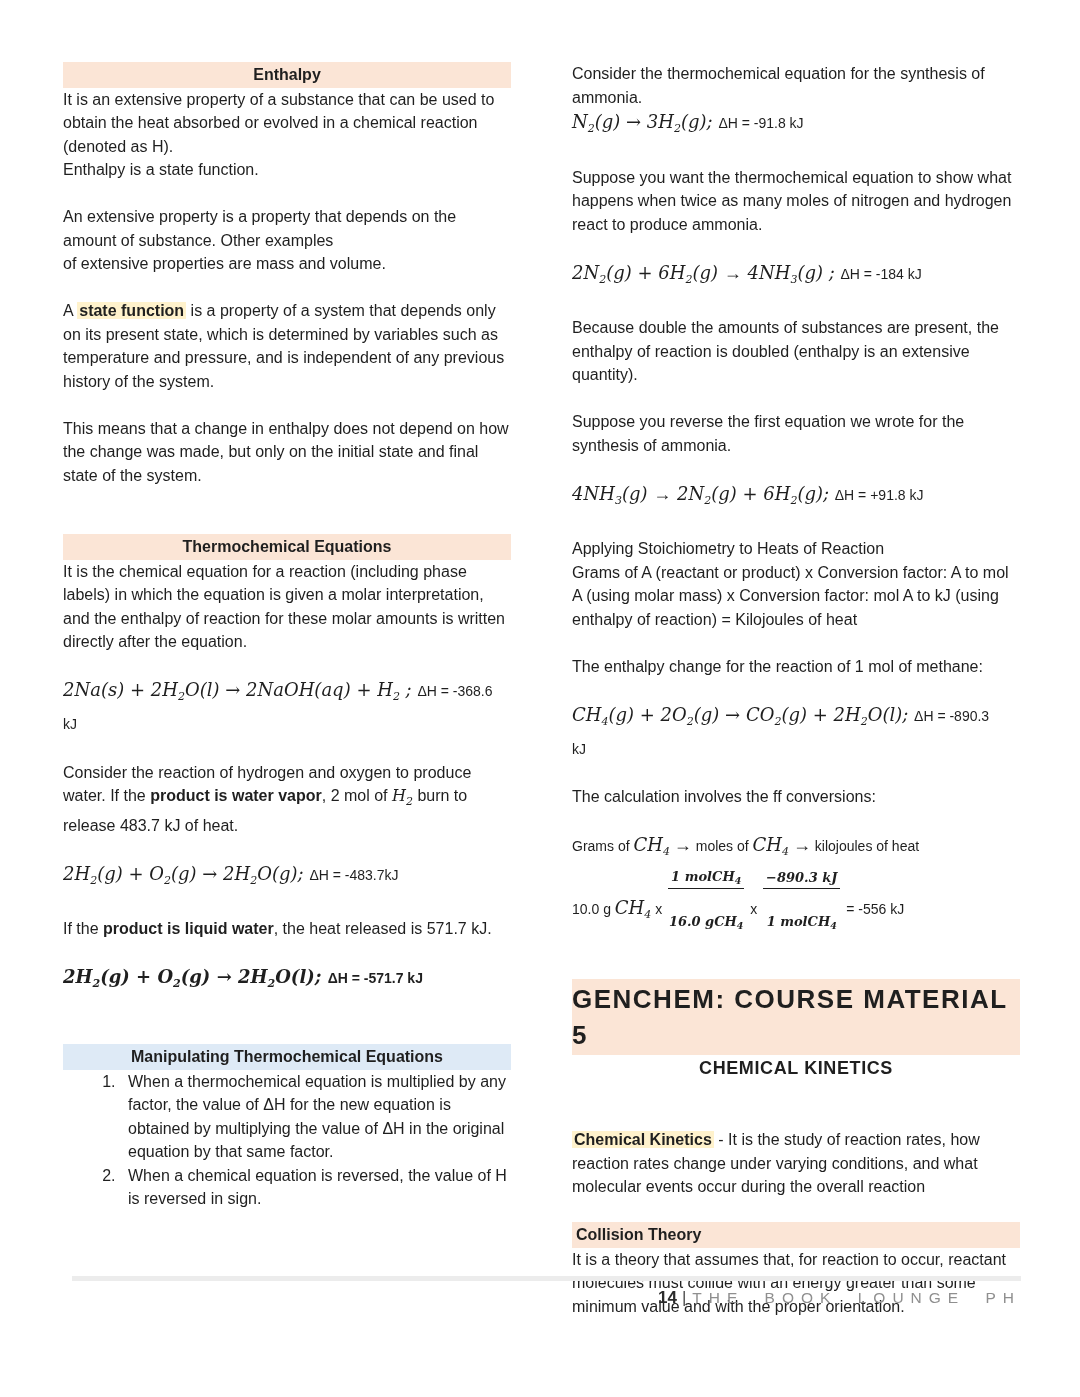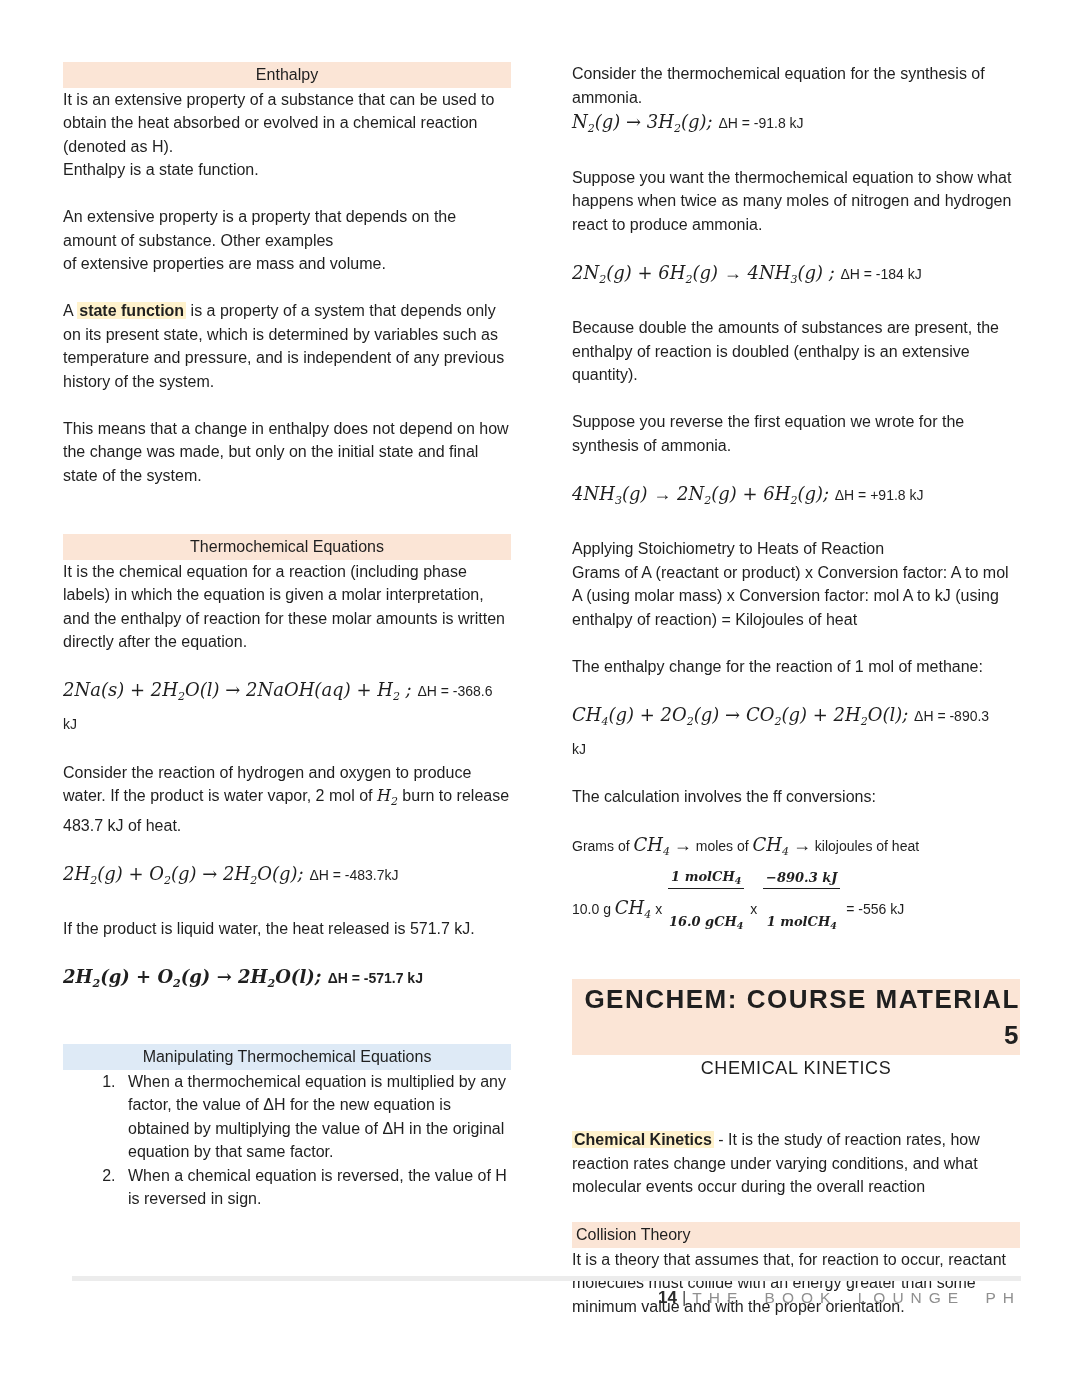--- a/index.html
+++ b/index.html
@@ -9,25 +9,25 @@
     -webkit-font-smoothing:antialiased;
   }
   .page{position:absolute;inset:0;padding:62px 59px 0 63px;box-sizing:border-box;display:flex;gap:61px;}
   .col{flex:0 0 448px;width:448px;font-size:16px;line-height:23.5px;}
   .spacer{height:23.5px;}
   .p{margin:0;}
   .hd{font-weight:bold;margin:0;padding:1px 4px;}
   .peach-center{background:#fbe5d6;text-align:center;}
   .peach-left{background:#fbe5d6;text-align:left;}
   .blue-center{background:#deeaf6;text-align:center;}
-  .title{background:#fbe5d6;text-align:right;font-size:26px;line-height:36px;letter-spacing:1.5px;font-weight:bold;padding:2px 0;}
+  .title{background:#fbe5d6;text-align:left;font-size:26px;line-height:36px;letter-spacing:1.5px;font-weight:bold;padding:2px 0;}
   .subtitle{text-align:center;font-weight:bold;font-size:18px;letter-spacing:0.6px;padding-top:2px;}
   .eq{font-size:18px;line-height:26px;margin:0;}
   .s-r{}
-  .s-b{font-weight:normal;}
+  .s-b{font-weight:bold;}
   .s-bb{font-weight:bold;}
   .s-hl{font-weight:bold;background:#fff2cc;padding:0 2px;margin-top:48px;}
   .s-m{font-family:"DejaVu Serif",serif;font-style:italic;}
   .s-ms{font-family:"DejaVu Serif",serif;font-style:italic;font-size:11px;vertical-align:-4px;}
   .s-mb{font-family:"DejaVu Serif",serif;font-style:italic;font-weight:bold;}
   .s-mbs{font-family:"DejaVu Serif",serif;font-style:italic;font-weight:bold;font-size:11px;vertical-align:-4px;}
   .s-ar{font-weight:bold;}
   .eq .s-r,.eq .s-b,.eq .s-bb{font-size:14px;}
   .frac{display:inline-block;vertical-align:-12px;text-align:center;line-height:1.15;margin:0 2px;}
   .frac .num{display:block;border-bottom:1.5px solid #1f1f1f;padding:0 3px 1px;}

